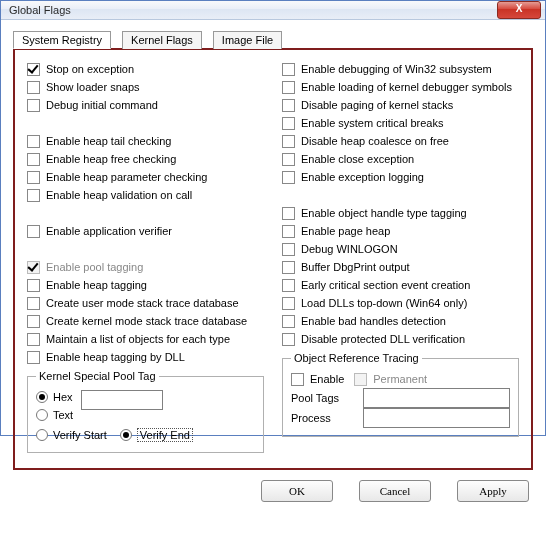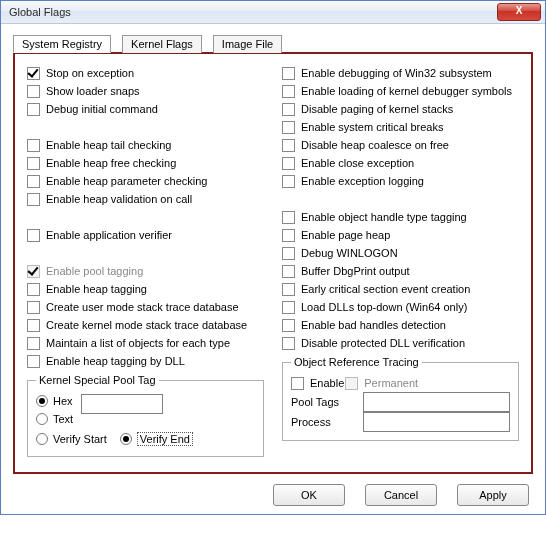--- a/index.html
+++ b/index.html
@@ -7,21 +7,21 @@
     margin: 0;
     font-family: "Segoe UI", Tahoma, sans-serif;
     font-size: 11px;
     background: #fff;
     width: 546px;
     height: 536px;
     overflow: hidden;
   }
   .window {
     width: 546px;
-    height: 515px;
+    height: 436px;
     border: 1px solid #5a7fbf;
     background: #fff;
     display: flex;
     flex-direction: column;
   }
   .titlebar {
     height: 28px;
     background: linear-gradient(to bottom, #f8f9fb 0%, #e9eef7 45%, #dde6f3 46%, #e9eef7 100%);
     border-bottom: 1px solid #b8c8de;
     display: flex;
@@ -152,22 +152,23 @@
     padding: 0 2px;
   }
   .obj-row { display:flex; align-items:center; height:20px; gap:4px; }
   .obj-row .lbl { width:68px; }
   .obj-input {
     flex:1; height:20px; border:1px solid #808080; background:#fff;
   }
   .btnrow {
     display:flex;
     justify-content:flex-end;
-    gap:20px;
+    gap:26px;
     padding: 10px 4px 0 0;
+    font-family: Liberation Serif, serif;
   }
   .btn {
     min-width: 72px;
     height: 22px;
     border: 1px solid #888;
     background: linear-gradient(to bottom,#fdfdfd,#e8e8e8);
     border-radius:3px;
     text-align:center;
     line-height:20px;
     cursor:pointer;
@@ -338,21 +339,21 @@
               <span class="box"></span>
               <span>Enable bad handles detection</span>
             </div>
           <div class="chk">
               <span class="box"></span>
               <span>Disable protected DLL verification</span>
             </div>
 
           <fieldset class="group">
             <legend>Object Reference Tracing</legend>
-            <div style="display:flex; gap:1px;">
+            <div style="display:flex; gap:10px;">
               <div class="chk">
                   <span class="box"></span>
                   <span>Enable</span>
                 </div>
               <div class="chk disabled">
                   <span class="box"></span>
                   <span>Permanent</span>
                 </div>
             </div>
             <div class="obj-row">

